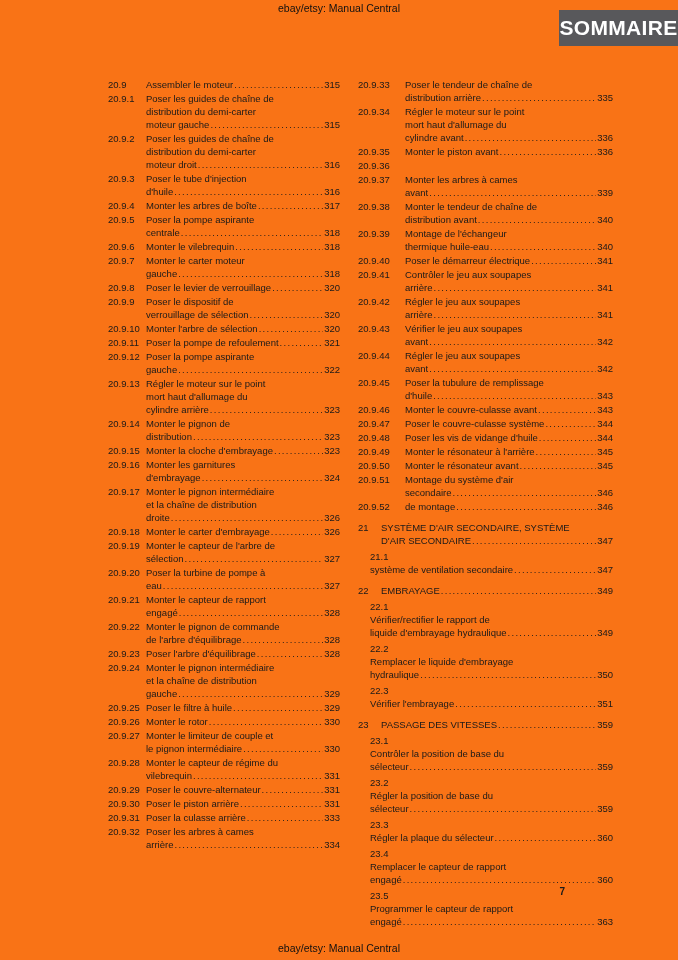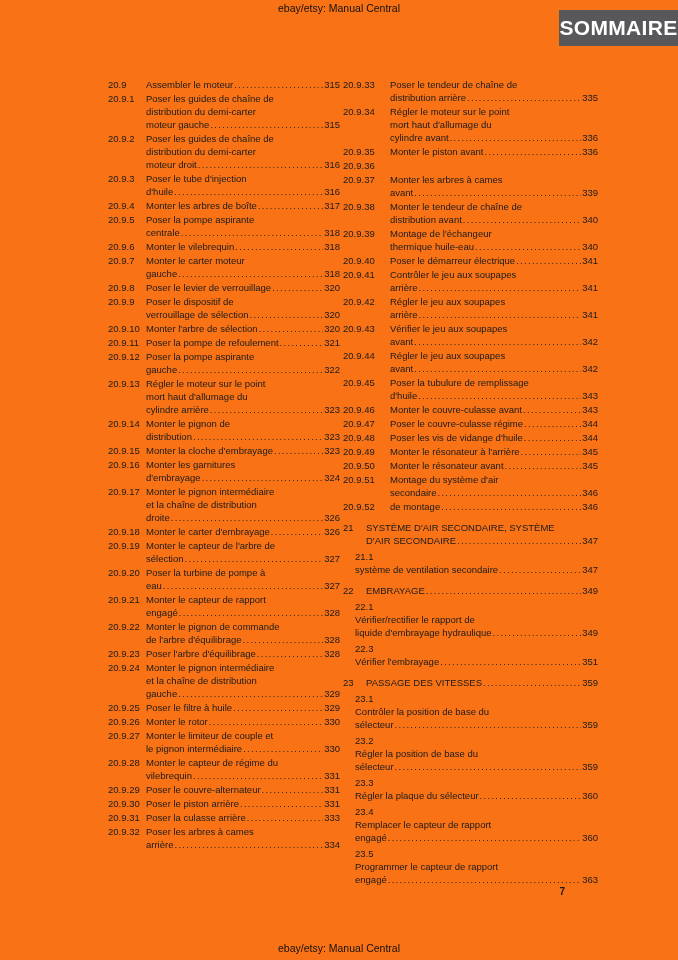--- a/index.html
+++ b/index.html
@@ -18,21 +18,21 @@
   }
   .banner {
     position: absolute; top: 10px; right: 0; width: 119px; height: 36px;
     background: #58585b; color: #fff;
     display: flex; align-items: center; justify-content: center;
     font-weight: bold; font-size: 21px; letter-spacing: 0.3px;
   }
   .content { position: absolute; top: 78px; left: 0; width: 100%; }
   .col { position: absolute; top: 0; }
   .col-left  { left: 92px;  width: 232px; margin-left: 16px; }
-  .col-right { left: 343px; width: 255px; }
+  .col-right { left: 358px; width: 255px; }
 
   .entry { display: flex; font-size: 9.5px; line-height: 13px; margin-bottom: 1px; }
   .num { flex: none; width: 38px; white-space: nowrap; }
   .col-right .type-sub .num { width: 47px; }
   .body { flex: 1; min-width: 0; display: block; }
   .line { display: block; white-space: nowrap; }
   .line.last { display: flex; }
   .txt { flex: none; white-space: nowrap; }
   .dots {
     flex: 1; min-width: 6px; overflow: hidden; white-space: nowrap;
@@ -561,21 +561,21 @@
               <span class="txt">Monter le couvre-culasse avant</span>
               <span class="dots"></span>
               <span class="pg">343</span>
             </span>
           </span>
         </div>
         <div class="entry type-sub">
           <span class="num">20.9.47</span>
           <span class="body">
             <span class="line last">
-              <span class="txt">Poser le couvre-culasse régime</span>
+              <span class="txt">Poser le couvre-culasse système</span>
               <span class="dots"></span>
               <span class="pg">344</span>
             </span>
           </span>
         </div>
         <div class="entry type-sub">
           <span class="num">20.9.48</span>
           <span class="body">
             <span class="line last">
               <span class="txt">Poser les vis de vidange d'huile</span>
@@ -657,20 +657,31 @@
           </span>
         </div>
         <div class="entry type-section">
           <span class="num">22.1</span>
           <span class="body">
             <span class="line">Vérifier/rectifier le rapport de</span>
             <span class="line last">
               <span class="txt">liquide d'embrayage hydraulique</span>
               <span class="dots"></span>
               <span class="pg">349</span>
+            </span>
+          </span>
+        </div>
+        <div class="entry type-section">
+          <span class="num">22.2</span>
+          <span class="body">
+            <span class="line">Remplacer le liquide d'embrayage</span>
+            <span class="line last">
+              <span class="txt">hydraulique</span>
+              <span class="dots"></span>
+              <span class="pg">350</span>
             </span>
           </span>
         </div>
         <div class="entry type-section">
           <span class="num">22.3</span>
           <span class="body">
             <span class="line last">
               <span class="txt">Vérifier l'embrayage</span>
               <span class="dots"></span>
               <span class="pg">351</span>

